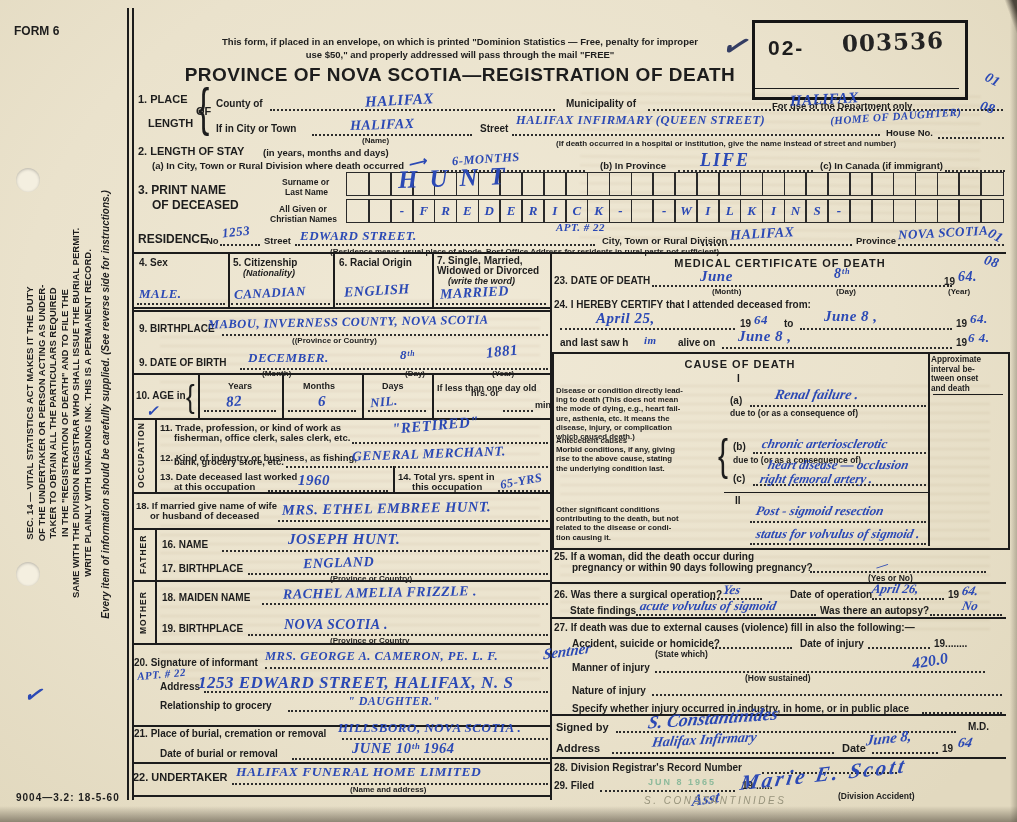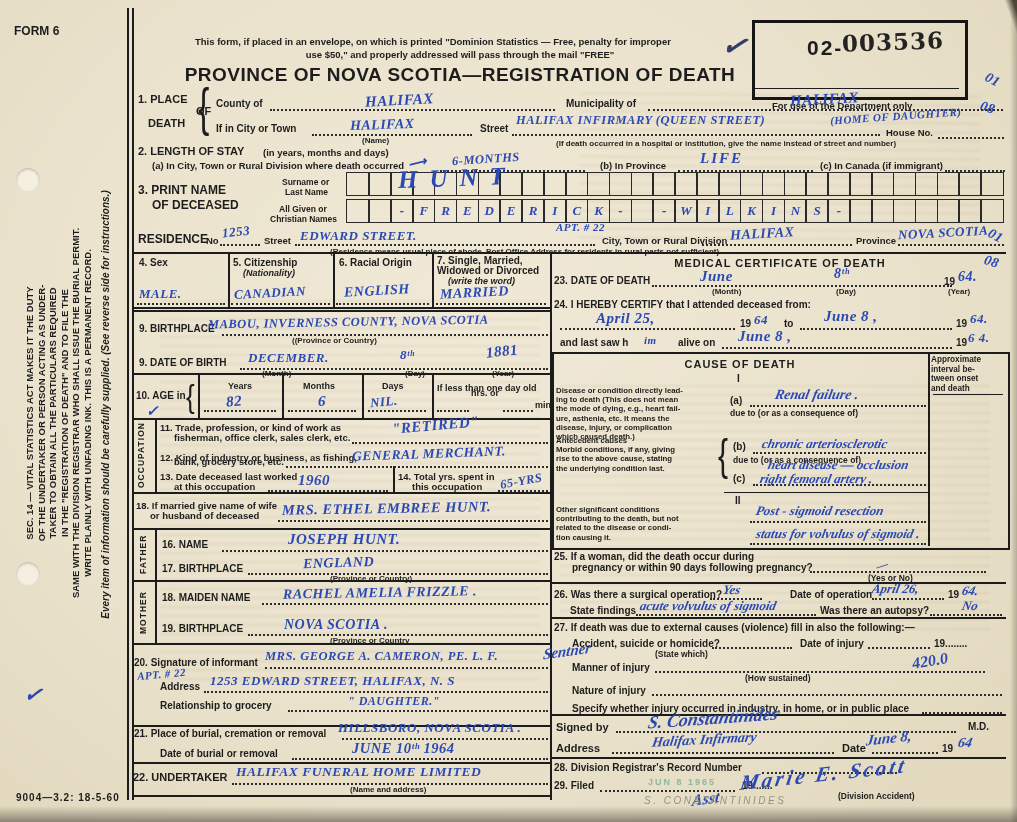--- a/index.html
+++ b/index.html
@@ -58,38 +58,38 @@
   <div class="abs hw" style="left:24px;top:682px;font-size:22px;transform:rotate(8deg);">✓</div>
 
   <div class="abs b10" style="left:16px;top:792px;letter-spacing:1px;">9004—3.2:  18-5-60</div>
 
   <div class="hole" style="left:16px;top:168px;"></div>
   <div class="hole" style="left:16px;top:562px;"></div>
 
   <div class="vl" style="left:127px;top:8px;height:792px;"></div>
   <div class="vl" style="left:132px;top:8px;height:792px;"></div>
 
-  <div class="abs b95" style="left:195px;top:36px;width:530px;text-align:left;white-space:normal;">This form, if placed in an envelope, on which is printed "Dominion Statistics — Free, penalty for improper</div>
+  <div class="abs b95" style="left:195px;top:36px;width:530px;text-align:center;white-space:normal;">This form, if placed in an envelope, on which is printed "Dominion Statistics — Free, penalty for improper</div>
   <div class="abs b95" style="left:195px;top:49px;width:530px;text-align:center;white-space:normal;">use $50," and properly addressed will pass through the mail "FREE"</div>
   <div class="abs" style="left:165px;top:64px;width:590px;text-align:center;font-size:19px;font-weight:bold;letter-spacing:.5px;">PROVINCE OF NOVA SCOTIA—REGISTRATION OF DEATH</div>
 
   <div class="abs hw" style="left:722px;top:28px;font-size:30px;color:#343d63;transform:rotate(12deg);">✓</div>
 
   <div class="abs" style="left:752px;top:20px;width:210px;height:74px;border:3px solid #161616;"></div>
   <div class="hl" style="left:755px;top:88px;width:204px;height:1.4px;"></div>
-  <div class="abs" style="left:768px;top:36px;font-size:21px;font-weight:bold;letter-spacing:2px;margin-left:39px;">02-</div>
+  <div class="abs" style="left:768px;top:36px;font-size:21px;font-weight:bold;letter-spacing:2px;">02-</div>
   <div class="abs" style="left:842px;top:28px;font-family:'DejaVu Serif',serif;font-weight:bold;font-size:23px;letter-spacing:1px;transform:rotate(-2deg);color:#232323;">003536</div>
   <div class="abs b95" style="left:772px;top:100px;">For use of the Department only</div>
 
   <div class="abs hw" style="left:985px;top:72px;font-size:14px;transform:rotate(28deg);">01</div>
   <div class="abs hw" style="left:980px;top:100px;font-size:14px;transform:rotate(18deg);">08</div>
 
   <div class="abs b11" style="left:138px;top:93px;">1. PLACE</div>
   <div class="abs b11" style="left:152px;top:105px;margin-left:44px;">OF</div>
-  <div class="abs b11" style="left:148px;top:117px;">DEATH</div>
+  <div class="abs b11" style="left:148px;top:117px;">LENGTH</div>
   <div class="abs" style="left:198px;top:88px;font-size:34px;transform:scaleY(1.5);font-weight:normal;">{</div>
 
   <div class="abs b10" style="left:216px;top:98px;">County of</div>
   <div class="dot" style="left:270px;top:107px;width:285px;"></div>
   <div class="abs hw" style="left:365px;top:92px;font-size:15px;transform:rotate(-3deg);">HALIFAX</div>
   <div class="abs b10" style="left:566px;top:98px;">Municipality of</div>
   <div class="dot" style="left:648px;top:107px;width:355px;"></div>
   <div class="abs hw" style="left:790px;top:91px;font-size:15px;transform:rotate(-3deg);">HALIFAX</div>
 
   <div class="abs b10" style="left:216px;top:123px;">If in City or Town</div>
@@ -105,21 +105,21 @@
   <div class="abs b8" style="left:556px;top:139px;">(If death occurred in a hospital or institution, give the name instead of street and number)</div>
 
   <div class="abs b11" style="left:138px;top:145px;">2. LENGTH OF STAY</div>
   <div class="abs b95" style="left:263px;top:147px;">(in years, months and days)</div>
   <div class="abs b95" style="left:152px;top:160px;">(a) In City, Town or Rural Division where death occurred</div>
   <div class="abs hw" style="left:408px;top:155px;font-size:13px;transform:rotate(-14deg);">⟶</div>
   <div class="dot" style="left:440px;top:168px;width:145px;"></div>
   <div class="abs hw" style="left:452px;top:152px;font-size:12.5px;transform:rotate(-4deg);">6-MONTHS</div>
   <div class="abs b95" style="left:600px;top:160px;">(b) In Province</div>
   <div class="dot" style="left:678px;top:168px;width:135px;"></div>
-  <div class="abs hw" style="left:700px;top:150px;font-size:15px;letter-spacing:2px;">LIFE</div>
+  <div class="abs hw" style="left:700px;top:150px;font-size:18px;letter-spacing:2px;">LIFE</div>
   <div class="abs b95" style="left:820px;top:160px;">(c) In Canada (if immigrant)</div>
   <div class="dot" style="left:945px;top:168px;width:60px;"></div>
 
   <div class="abs b12" style="left:138px;top:183px;">3. PRINT NAME</div>
   <div class="abs b12" style="left:152px;top:198px;">OF DECEASED</div>
   <div class="abs b85" style="left:282px;top:177px;">Surname or</div>
   <div class="abs b85" style="left:285px;top:187px;">Last Name</div>
   <div class="abs b85" style="left:279px;top:204px;">All Given or</div>
   <div class="abs b85" style="left:270px;top:214px;">Christian Names</div>
 
@@ -319,21 +319,21 @@
   <div class="abs hw" style="left:284px;top:617px;font-size:14px;">NOVA  SCOTIA .</div>
   <div class="abs b8" style="left:330px;top:636px;">(Province or Country</div>
 
   <div class="abs b10" style="left:134px;top:657px;">20. Signature of informant</div>
   <div class="dot" style="left:265px;top:665px;width:283px;"></div>
   <div class="abs hw" style="left:265px;top:649px;font-size:12.5px;">MRS. GEORGE  A. CAMERON, PE. L. F.</div>
   <div class="abs cur" style="left:543px;top:643px;font-size:15px;font-weight:bold;transform:rotate(-8deg) skewX(-14deg);">Sentner</div>
   <div class="abs hw" style="left:137px;top:668px;font-size:11px;transform:rotate(-5deg);">APT. # 22</div>
   <div class="abs b10" style="left:160px;top:681px;">Address</div>
   <div class="dot" style="left:204px;top:689px;width:344px;"></div>
-  <div class="abs hw" style="left:210px;top:673px;font-size:13px;">1253 EDWARD STREET, HALIFAX,  N. S</div>
+  <div class="abs hw" style="left:198px;top:673px;font-size:17px;">1253 EDWARD STREET, HALIFAX,  N. S</div>
   <div class="abs b10" style="left:160px;top:700px;">Relationship to grocery</div>
   <div class="dot" style="left:288px;top:708px;width:260px;"></div>
   <div class="abs hw" style="left:348px;top:694px;font-size:12px;">" DAUGHTER."</div>
 
   <div class="abs b10" style="left:134px;top:728px;">21. Place of burial, cremation or removal</div>
   <div class="dot" style="left:342px;top:736px;width:206px;"></div>
   <div class="abs hw" style="left:338px;top:720px;font-size:13px;">HILLSBORO, NOVA SCOTIA .</div>
   <div class="abs b10" style="left:160px;top:748px;">Date of burial or removal</div>
   <div class="dot" style="left:292px;top:756px;width:256px;"></div>
   <div class="abs hw" style="left:352px;top:740px;font-size:14.5px;">JUNE 10ᵗʰ 1964</div>

